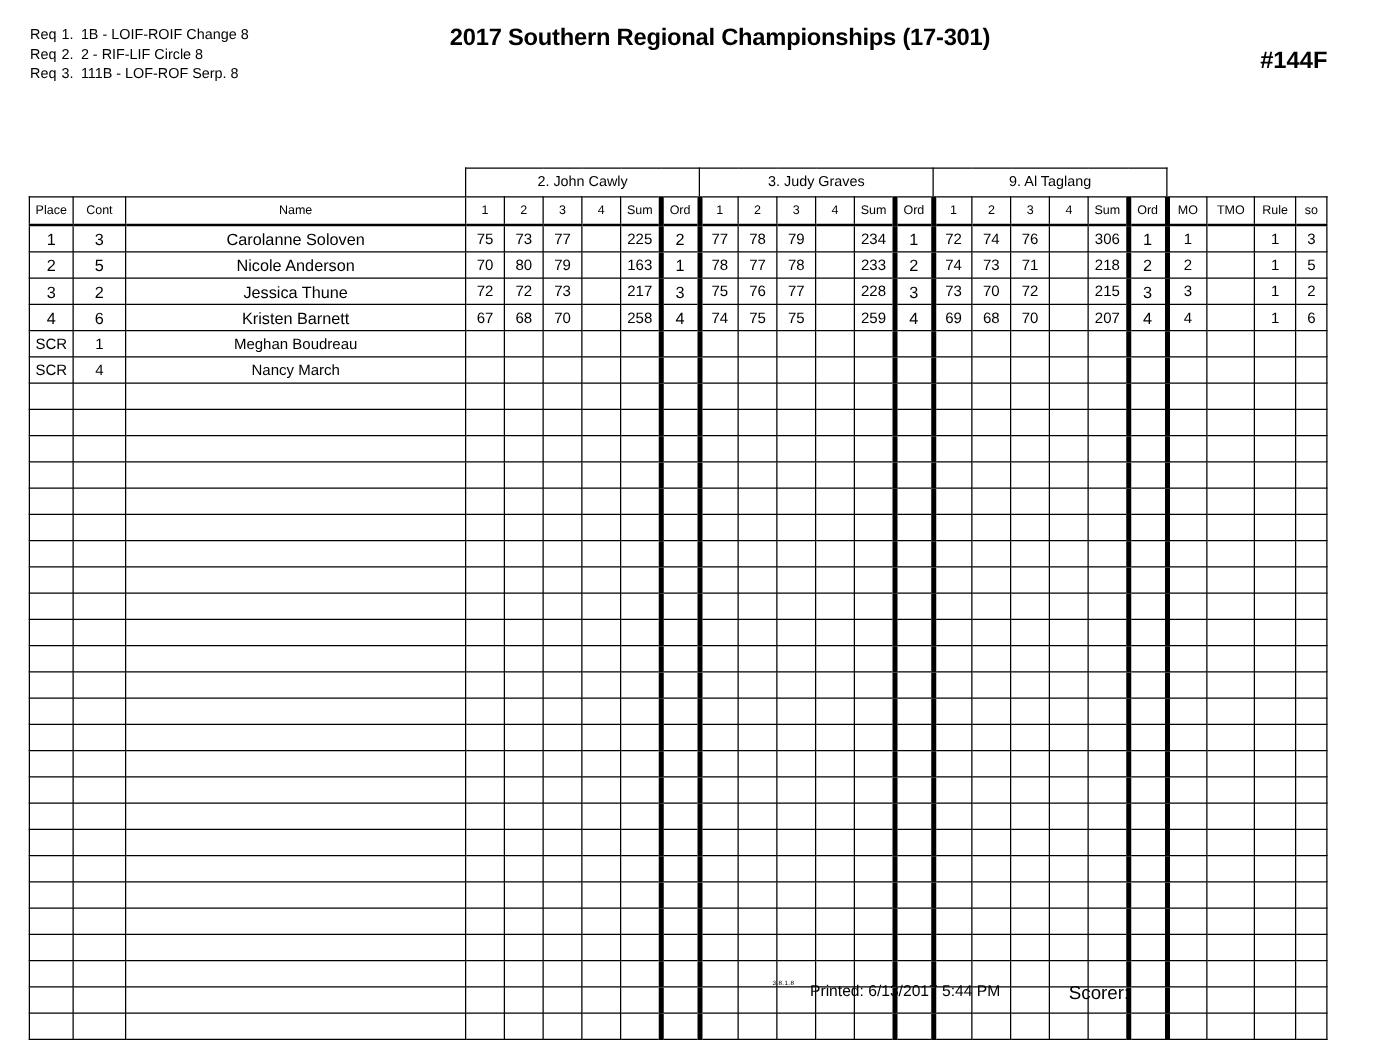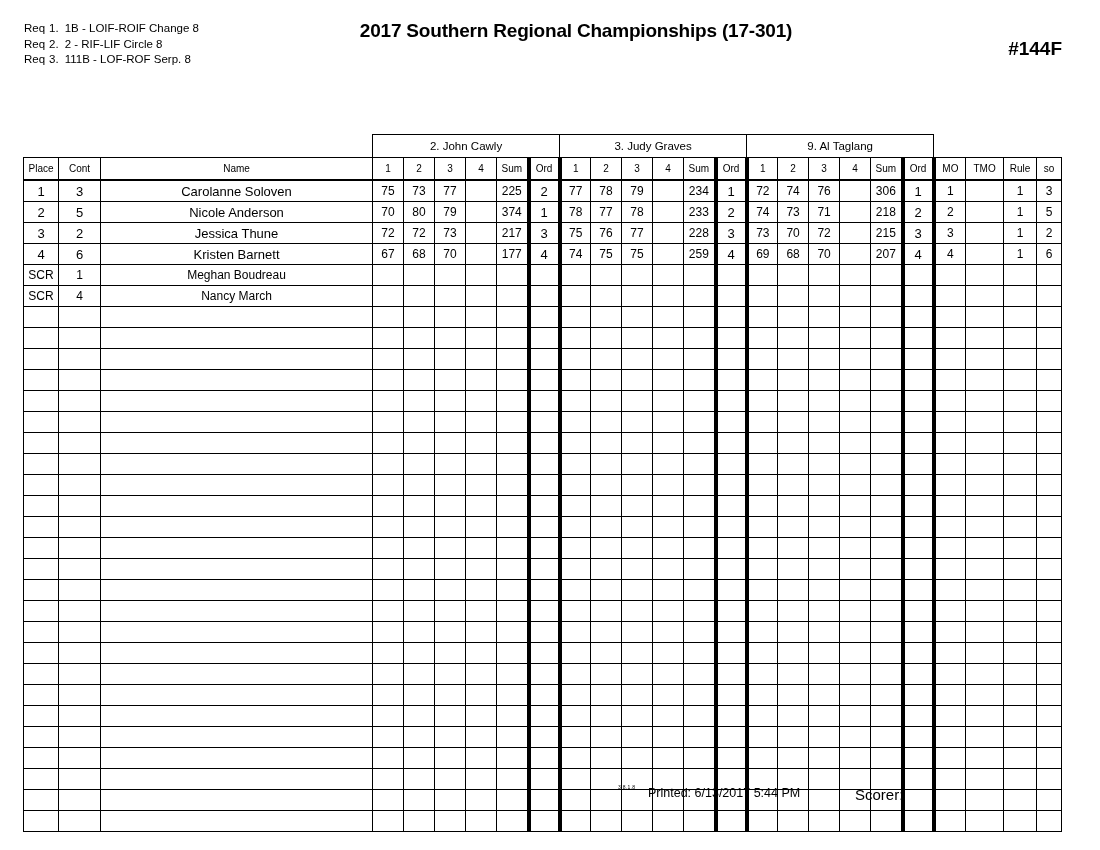--- a/index.html
+++ b/index.html
@@ -275,21 +275,21 @@
           <td class="num">3</td>
         </tr>
         <tr>
           <td class="place">2</td>
           <td class="cont">5</td>
           <td class="name">Nicole Anderson</td>
           <td class="num">70</td>
           <td class="num">80</td>
           <td class="num">79</td>
           <td class="num"></td>
-          <td class="num">374</td>
+          <td class="num">163</td>
           <td class="ord bl br">1</td>
           <td class="num bl">78</td>
           <td class="num">77</td>
           <td class="num">78</td>
           <td class="num"></td>
           <td class="num">233</td>
           <td class="ord bl br">2</td>
           <td class="num bl">74</td>
           <td class="num">73</td>
           <td class="num">71</td>
@@ -329,21 +329,21 @@
           <td class="num">2</td>
         </tr>
         <tr>
           <td class="place">4</td>
           <td class="cont">6</td>
           <td class="name">Kristen Barnett</td>
           <td class="num">67</td>
           <td class="num">68</td>
           <td class="num">70</td>
           <td class="num"></td>
-          <td class="num">177</td>
+          <td class="num">258</td>
           <td class="ord bl br">4</td>
           <td class="num bl">74</td>
           <td class="num">75</td>
           <td class="num">75</td>
           <td class="num"></td>
           <td class="num">259</td>
           <td class="ord bl br">4</td>
           <td class="num bl">69</td>
           <td class="num">68</td>
           <td class="num">70</td>

